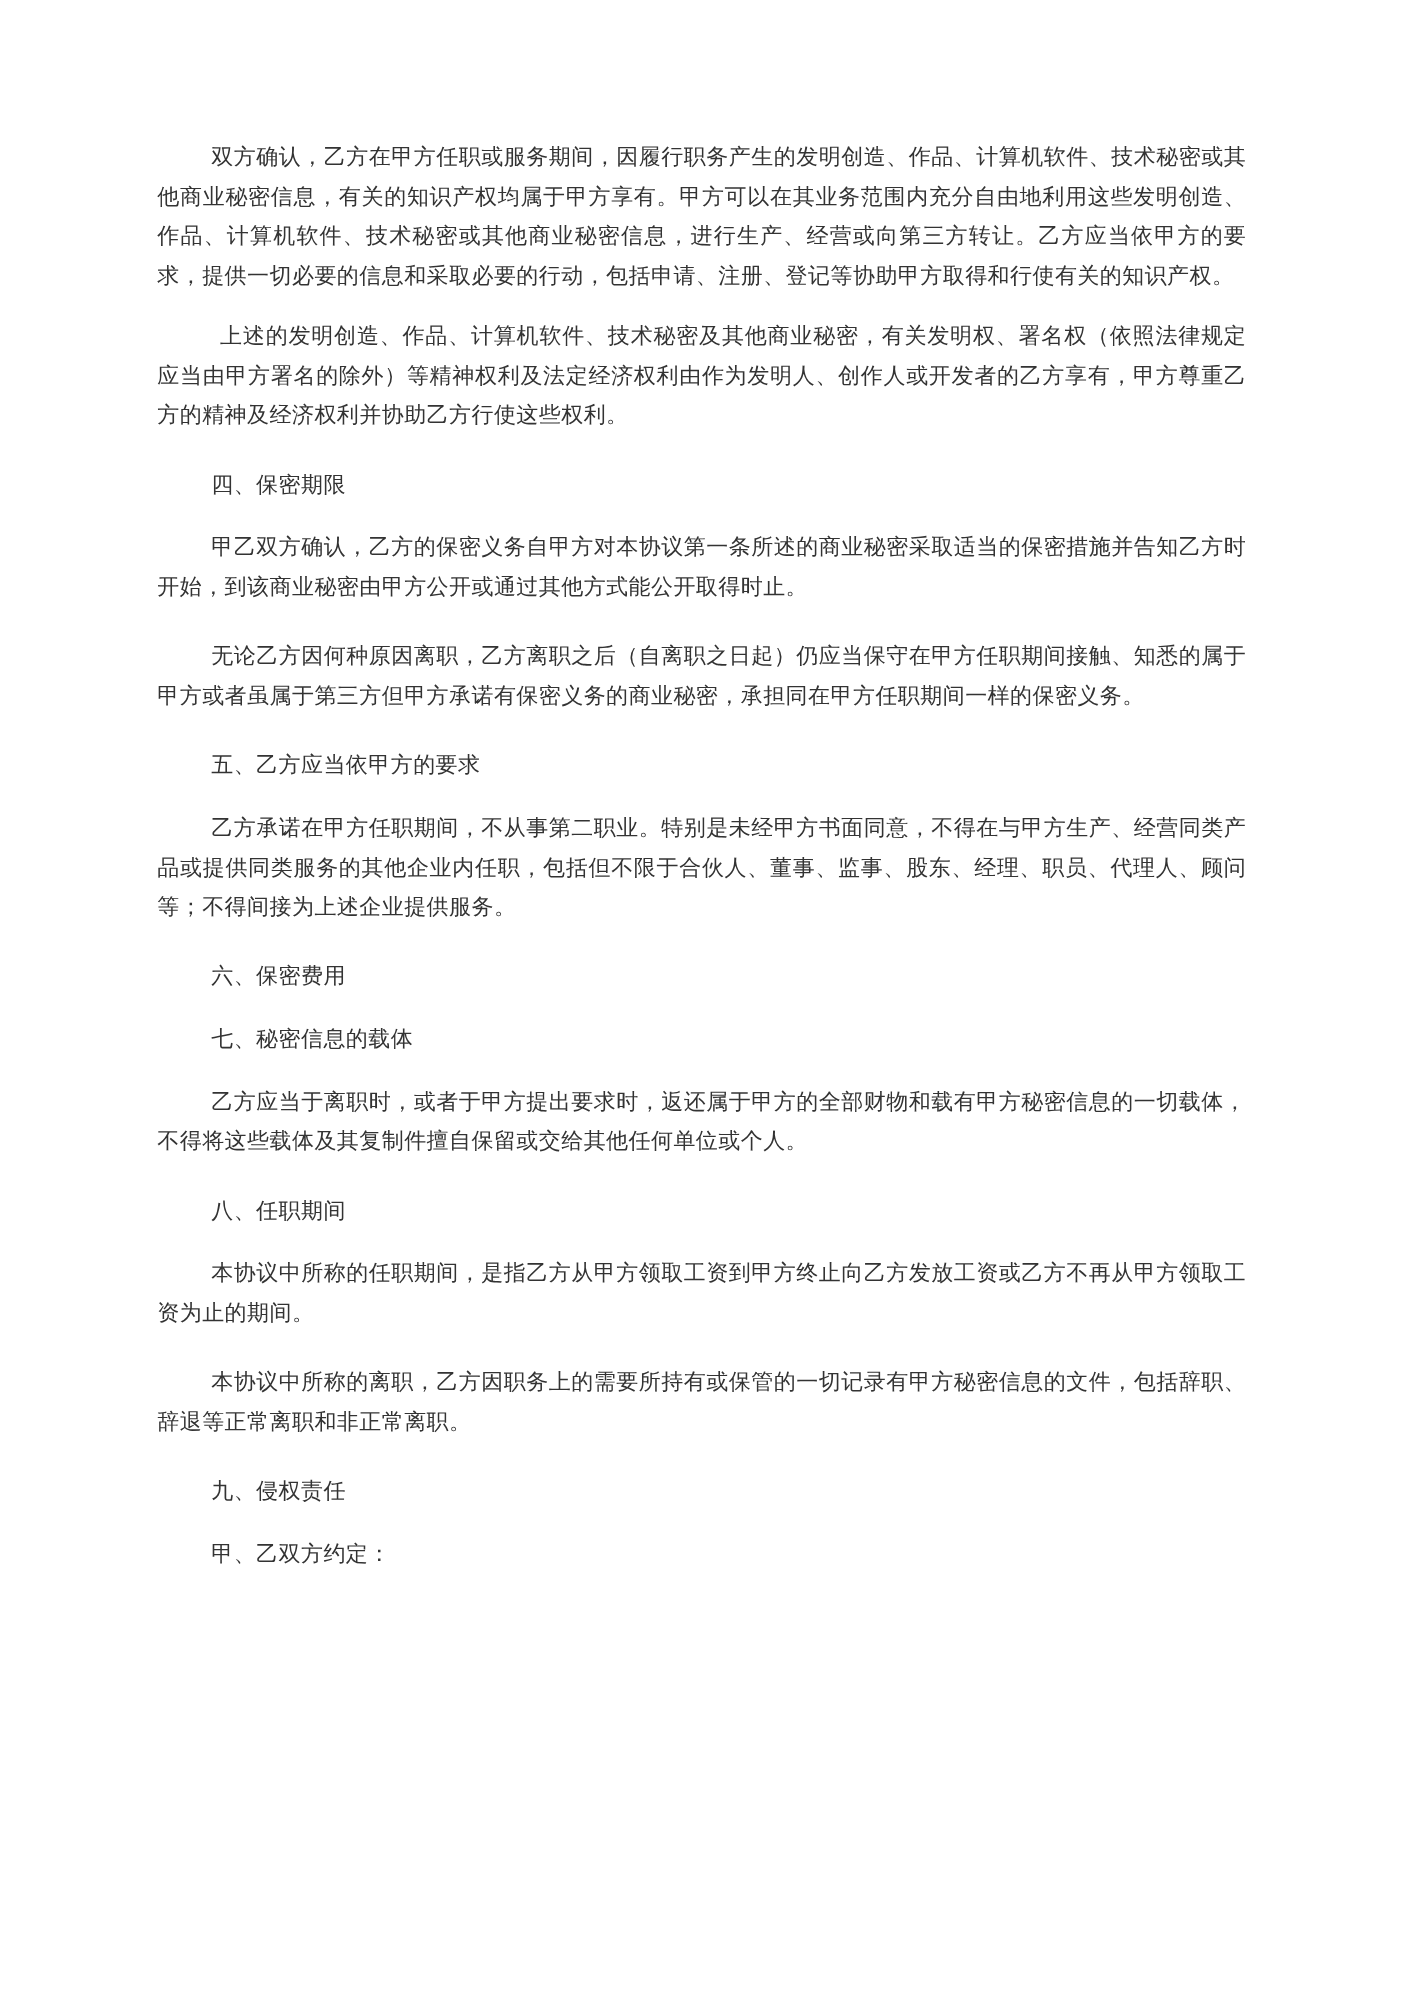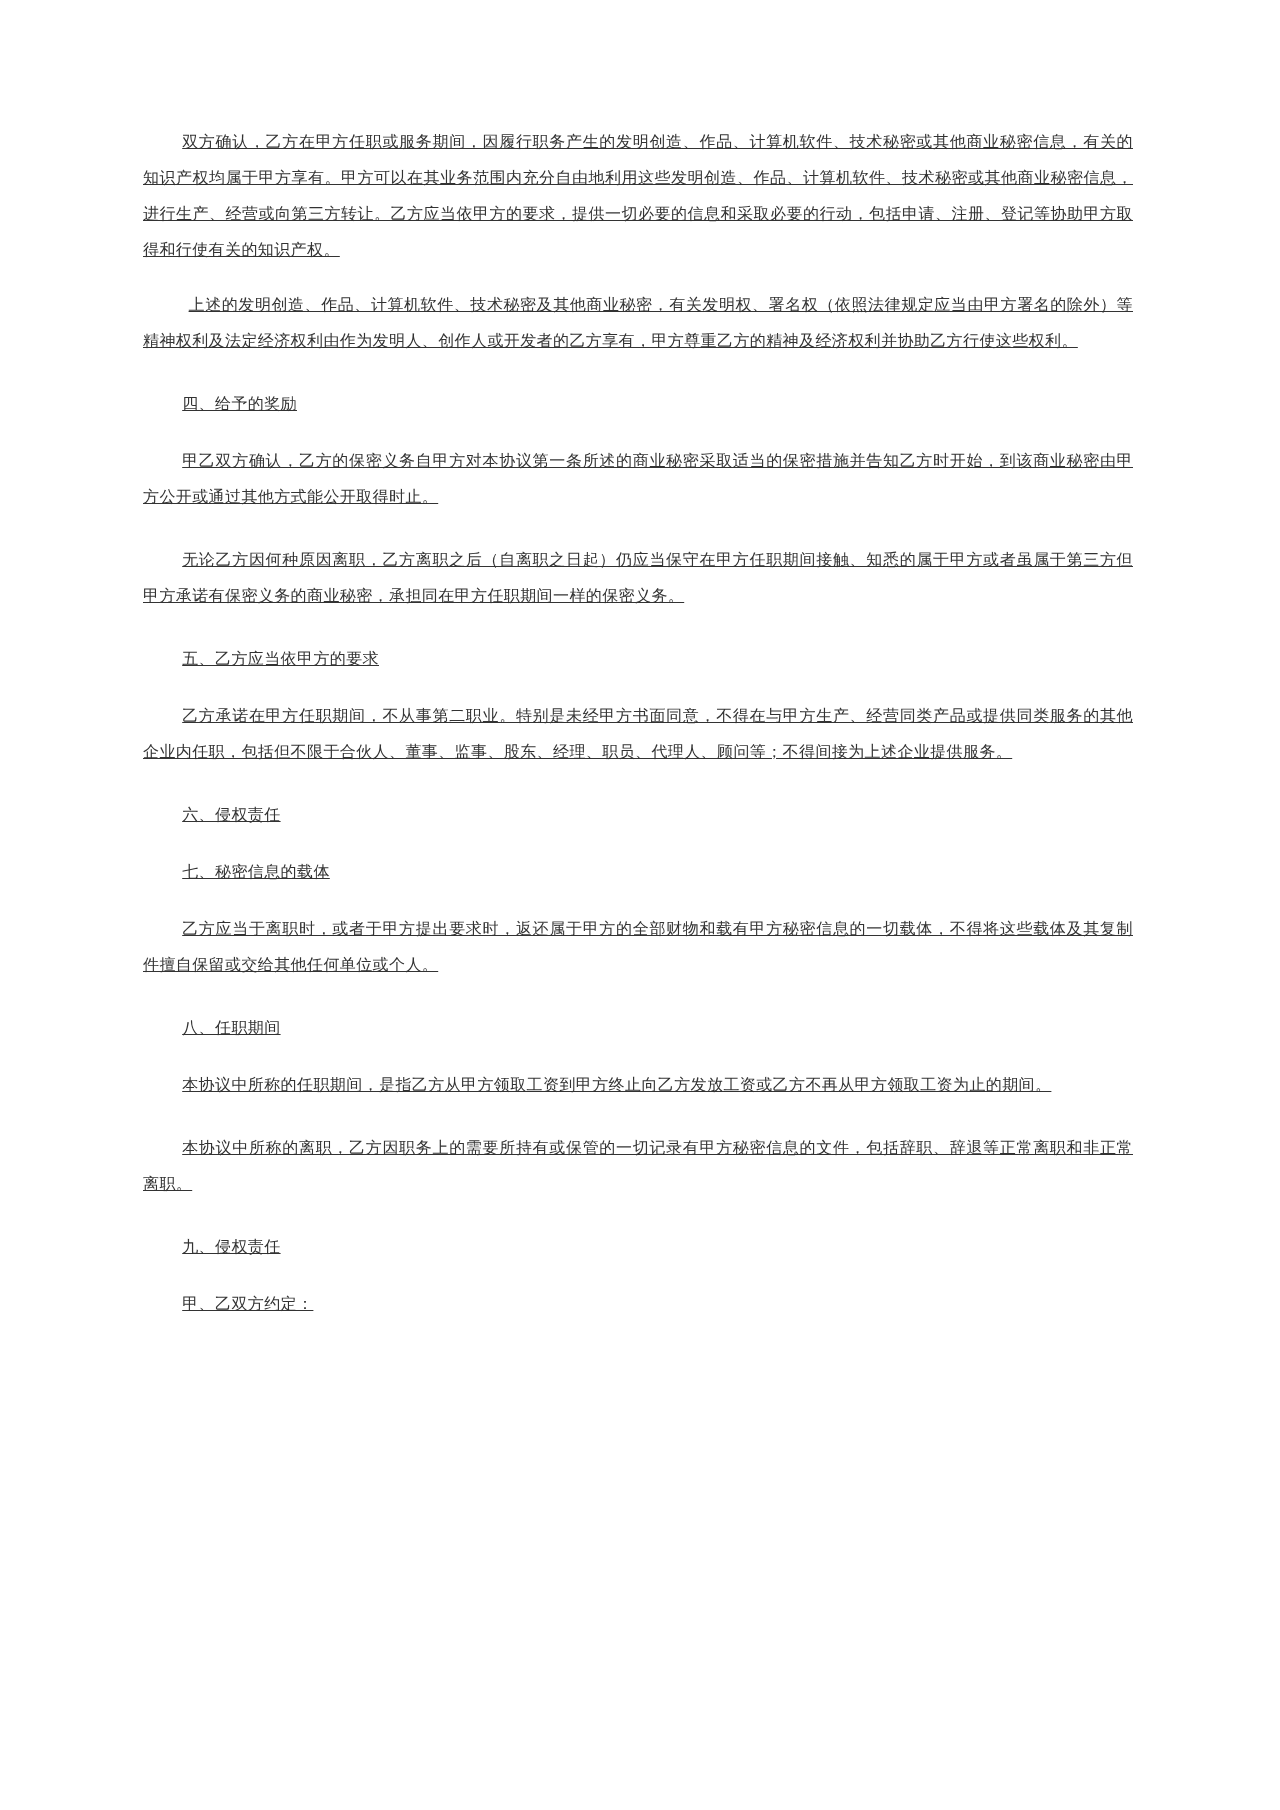--- a/index.html
+++ b/index.html
@@ -15,28 +15,27 @@
       font-family: "DejaVu Serif", "Liberation Serif", serif;
       color: #333333;
     }
     .page {
       position: absolute;
       left: 143px;
       top: 124px;
       width: 990px;
     }
     .block {
-      font-size: 16px;
+      font-size: 20px;
       line-height: 36px;
       margin: 0 0 27px 0;
       text-align: justify;
       text-justify: inter-character;
       word-break: break-all;
       letter-spacing: 0.4px;
-      text-decoration: underline;
     }
     .para {
       text-indent: 2.45em;
     }
     .para.extra-indent {
       text-indent: 2.85em;
     }
     .heading {
       padding-left: 2.45em;
       margin-bottom: 21px;
@@ -44,26 +43,26 @@
     .block.first-gap {
       margin-bottom: 19px;
     }
   </style>
 </head>
 <body>
 
 <div class="page">
   <p class="block para first-gap">双方确认，乙方在甲方任职或服务期间，因履行职务产生的发明创造、作品、计算机软件、技术秘密或其他商业秘密信息，有关的知识产权均属于甲方享有。甲方可以在其业务范围内充分自由地利用这些发明创造、作品、计算机软件、技术秘密或其他商业秘密信息，进行生产、经营或向第三方转让。乙方应当依甲方的要求，提供一切必要的信息和采取必要的行动，包括申请、注册、登记等协助甲方取得和行使有关的知识产权。</p>
   <p class="block para extra-indent">上述的发明创造、作品、计算机软件、技术秘密及其他商业秘密，有关发明权、署名权（依照法律规定应当由甲方署名的除外）等精神权利及法定经济权利由作为发明人、创作人或开发者的乙方享有，甲方尊重乙方的精神及经济权利并协助乙方行使这些权利。</p>
-  <p class="block heading">四、给予的奖励</p>
+  <p class="block heading">四、保密期限</p>
   <p class="block para">甲乙双方确认，乙方的保密义务自甲方对本协议第一条所述的商业秘密采取适当的保密措施并告知乙方时开始，到该商业秘密由甲方公开或通过其他方式能公开取得时止。</p>
   <p class="block para">无论乙方因何种原因离职，乙方离职之后（自离职之日起）仍应当保守在甲方任职期间接触、知悉的属于甲方或者虽属于第三方但甲方承诺有保密义务的商业秘密，承担同在甲方任职期间一样的保密义务。</p>
   <p class="block heading">五、乙方应当依甲方的要求</p>
   <p class="block para">乙方承诺在甲方任职期间，不从事第二职业。特别是未经甲方书面同意，不得在与甲方生产、经营同类产品或提供同类服务的其他企业内任职，包括但不限于合伙人、董事、监事、股东、经理、职员、代理人、顾问等；不得间接为上述企业提供服务。</p>
-  <p class="block heading">六、侵权责任</p>
+  <p class="block heading">六、保密费用</p>
   <p class="block heading">七、秘密信息的载体</p>
   <p class="block para">乙方应当于离职时，或者于甲方提出要求时，返还属于甲方的全部财物和载有甲方秘密信息的一切载体，不得将这些载体及其复制件擅自保留或交给其他任何单位或个人。</p>
   <p class="block heading">八、任职期间</p>
   <p class="block para">本协议中所称的任职期间，是指乙方从甲方领取工资到甲方终止向乙方发放工资或乙方不再从甲方领取工资为止的期间。</p>
   <p class="block para">本协议中所称的离职，乙方因职务上的需要所持有或保管的一切记录有甲方秘密信息的文件，包括辞职、辞退等正常离职和非正常离职。</p>
   <p class="block heading">九、侵权责任</p>
   <p class="block para">甲、乙双方约定：</p>
 </div>
 
 </body></html>

